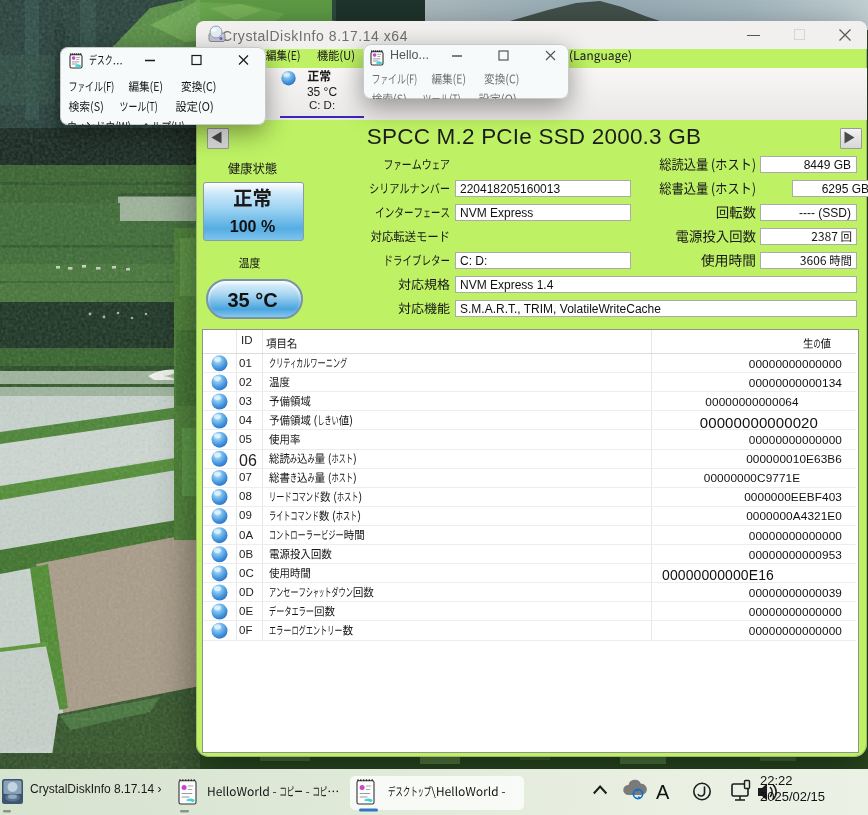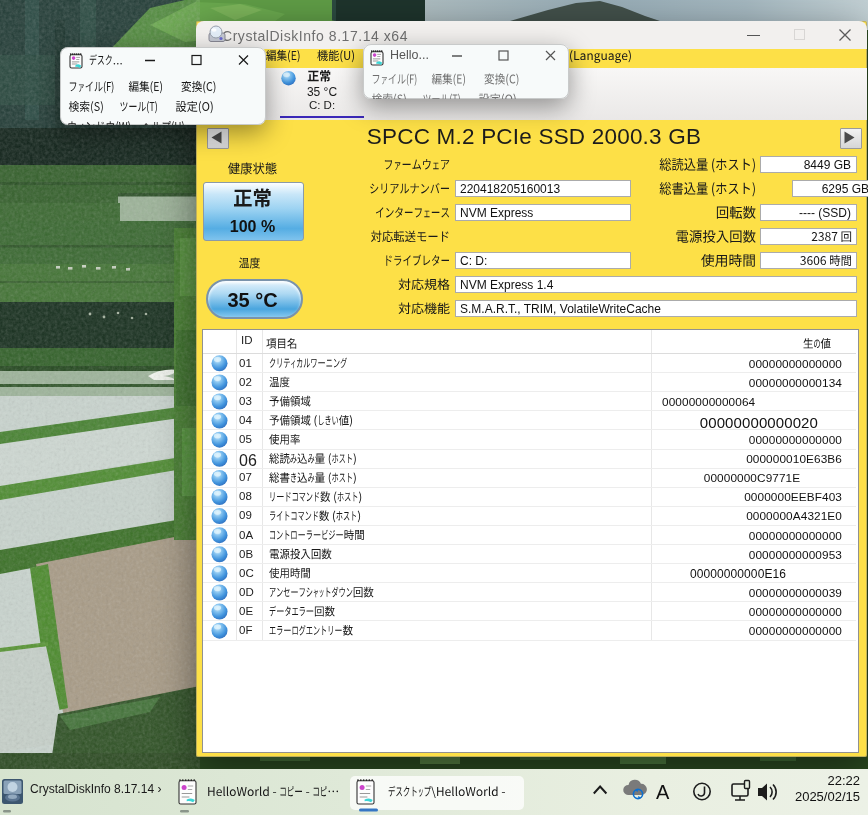--- a/index.html
+++ b/index.html
@@ -1,16 +1,16 @@
 <!DOCTYPE html>
 <html><head><meta charset="utf-8"><style>
 html,body{margin:0;padding:0}
 #page{position:relative;width:868px;height:815px;overflow:hidden;font-family:"Liberation Sans",sans-serif;background:#2b4a21}
 .abs{position:absolute}
-.mwin{background:#fde047;border-radius:2px;box-shadow:0 12px 40px rgba(0,0,0,0.45);outline:1px solid rgba(120,120,120,0.45);outline-offset:-1px}
+.mwin{background:#bef264;border-radius:13px;box-shadow:0 12px 40px rgba(0,0,0,0.45);outline:1px solid rgba(120,120,120,0.45);outline-offset:-1px}
 .arrbtn{width:20px;height:19.5px;background:linear-gradient(#f2f2f2,#d6d6d6);border:1px solid #9a9a9a;border-radius:1px}
 .hbox{background:linear-gradient(#fdfeff 0%,#c8e6f8 20%,#9dd3f2 45%,#55ade3 80%,#7fc3ed 100%);border:1px solid #8a9aa8;border-radius:3px}
 .tpill{background:linear-gradient(#e4f3fc 0%,#aed9f3 35%,#4aa5de 78%,#85c8ef 100%);border:2px solid #7a93ab;border-radius:20px;box-shadow:inset 0 2px 3px rgba(255,255,255,0.9)}
 .fbox{background:#fff;border:1px solid #ababab;font-size:12px;color:#111;line-height:16px;padding-left:4px;box-sizing:border-box;white-space:nowrap;overflow:hidden}
 .rv{text-align:right;padding-right:5px;padding-left:0}
 .tbl{background:#fff;border:1px solid #919191}
 .swin{background:#f7fafa;border-radius:8px;box-shadow:0 8px 26px rgba(0,0,0,0.4);overflow:hidden;outline:1px solid rgba(130,130,130,0.4);outline-offset:-1px}
 .tbar{background:linear-gradient(90deg,#d6e3cf 0%,#dfe9d8 40%,#e9efe1 75%,#ecf1e6 100%)}
 .actbtn{background:rgba(255,255,255,0.75);border-radius:5px}
 </style></head>
@@ -128,21 +128,21 @@
       <div class="abs" style="left:7px;top:332px;width:653px;height:1px;background:#dcdcdc"></div>
       <div class="abs" style="left:45px;top:312.5px;font-size:11.5px;color:#222">ID</div>
       <div class="abs" style="left:7px;top:351.1px;width:653px;height:1px;background:#ededed"></div>
       <div class="abs" style="left:43px;top:335.6px;font-size:11.5px;color:#222">01</div>
       <div class="abs" style="left:466px;top:335.6px;width:180px;text-align:right;font-size:11.8px;color:#111;letter-spacing:0.1px">00000000000000</div>
       <div class="abs" style="left:7px;top:370.2px;width:653px;height:1px;background:#ededed"></div>
       <div class="abs" style="left:43px;top:354.7px;font-size:11.5px;color:#222">02</div>
       <div class="abs" style="left:466px;top:354.7px;width:180px;text-align:right;font-size:11.8px;color:#111;letter-spacing:0.1px">00000000000134</div>
       <div class="abs" style="left:7px;top:389.3px;width:653px;height:1px;background:#ededed"></div>
       <div class="abs" style="left:43px;top:373.8px;font-size:11.5px;color:#222">03</div>
-      <div class="abs" style="left:466px;top:373.8px;width:180px;text-align:left;font-size:11.8px;color:#111;letter-spacing:0.1px">00000000000064</div>
+      <div class="abs" style="left:466px;top:373.8px;width:180px;text-align:center;font-size:11.8px;color:#111;letter-spacing:0.1px">00000000000064</div>
       <div class="abs" style="left:7px;top:408.4px;width:653px;height:1px;background:#ededed"></div>
       <div class="abs" style="left:43px;top:392.9px;font-size:11.5px;color:#222">04</div>
       <div class="abs" style="left:442px;top:392.9px;width:180px;text-align:right;font-size:15px;color:#111;letter-spacing:0.1px">00000000000020</div>
       <div class="abs" style="left:7px;top:427.5px;width:653px;height:1px;background:#ededed"></div>
       <div class="abs" style="left:43px;top:412.0px;font-size:11.5px;color:#222">05</div>
       <div class="abs" style="left:466px;top:412.0px;width:180px;text-align:right;font-size:11.8px;color:#111;letter-spacing:0.1px">00000000000000</div>
       <div class="abs" style="left:7px;top:446.6px;width:653px;height:1px;background:#ededed"></div>
       <div class="abs" style="left:43px;top:431.1px;font-size:16px;color:#222">06</div>
       <div class="abs" style="left:466px;top:431.1px;width:180px;text-align:right;font-size:11.8px;color:#111;letter-spacing:0.1px">000000010E63B6</div>
       <div class="abs" style="left:7px;top:465.7px;width:653px;height:1px;background:#ededed"></div>
@@ -155,21 +155,21 @@
       <div class="abs" style="left:43px;top:488.4px;font-size:11.5px;color:#222">09</div>
       <div class="abs" style="left:466px;top:488.4px;width:180px;text-align:right;font-size:11.8px;color:#111;letter-spacing:0.1px">0000000A4321E0</div>
       <div class="abs" style="left:7px;top:523.0px;width:653px;height:1px;background:#ededed"></div>
       <div class="abs" style="left:43px;top:507.5px;font-size:11.5px;color:#222">0A</div>
       <div class="abs" style="left:466px;top:507.5px;width:180px;text-align:right;font-size:11.8px;color:#111;letter-spacing:0.1px">00000000000000</div>
       <div class="abs" style="left:7px;top:542.1px;width:653px;height:1px;background:#ededed"></div>
       <div class="abs" style="left:43px;top:526.6px;font-size:11.5px;color:#222">0B</div>
       <div class="abs" style="left:466px;top:526.6px;width:180px;text-align:right;font-size:11.8px;color:#111;letter-spacing:0.1px">00000000000953</div>
       <div class="abs" style="left:7px;top:561.2px;width:653px;height:1px;background:#ededed"></div>
       <div class="abs" style="left:43px;top:545.7px;font-size:11.5px;color:#222">0C</div>
-      <div class="abs" style="left:452px;top:545.7px;width:180px;text-align:center;font-size:12px;color:#111;letter-spacing:0.1px">00000000000E16</div>
+      <div class="abs" style="left:466px;top:545.7px;width:180px;text-align:left;font-size:14px;color:#111;letter-spacing:0.1px">00000000000E16</div>
       <div class="abs" style="left:7px;top:580.3px;width:653px;height:1px;background:#ededed"></div>
       <div class="abs" style="left:43px;top:564.8px;font-size:11.5px;color:#222">0D</div>
       <div class="abs" style="left:466px;top:564.8px;width:180px;text-align:right;font-size:11.8px;color:#111;letter-spacing:0.1px">00000000000039</div>
       <div class="abs" style="left:7px;top:599.4px;width:653px;height:1px;background:#ededed"></div>
       <div class="abs" style="left:43px;top:583.9px;font-size:11.5px;color:#222">0E</div>
       <div class="abs" style="left:466px;top:583.9px;width:180px;text-align:right;font-size:11.8px;color:#111;letter-spacing:0.1px">00000000000000</div>
       <div class="abs" style="left:7px;top:618.5px;width:653px;height:1px;background:#ededed"></div>
       <div class="abs" style="left:43px;top:603.0px;font-size:11.5px;color:#222">0F</div>
       <div class="abs" style="left:466px;top:603.0px;width:180px;text-align:right;font-size:11.8px;color:#111;letter-spacing:0.1px">00000000000000</div>
       <svg class="abs" style="left:0;top:0;pointer-events:none" width="676" height="736" viewBox="0 0 676 736">
@@ -367,14 +367,14 @@
         <text x="656" y="30" font-family="Liberation Sans" font-size="20" fill="#111">A</text>
         <circle cx="702" cy="22.5" r="8.2" fill="none" stroke="#1c1c1c" stroke-width="1.6"></circle>
         <path d="M704.5 17.5 v6.5 a3.4 3.4 0 0 1 -6.5 1" stroke="#1c1c1c" stroke-width="1.6" fill="none"></path>
         <rect x="732" y="15" width="16" height="12" rx="1.5" fill="none" stroke="#1c1c1c" stroke-width="1.6"></rect>
         <path d="M740 27 v4 M735 31 h10" stroke="#1c1c1c" stroke-width="1.5"></path>
         <rect x="744.5" y="11.5" width="5" height="8" rx="1" fill="#e8efe0" stroke="#1c1c1c" stroke-width="1.4"></rect>
         <path d="M758 19 h4 l5 -4.5 v17 l-5 -4.5 h-4 z" fill="#1c1c1c"></path>
         <path d="M770 18 a7 7 0 0 1 0 10 M773 15.5 a10.5 10.5 0 0 1 0 15" stroke="#1c1c1c" stroke-width="1.6" fill="none"></path>
       </svg>
       <div class="abs" style="left:30px;top:13px;font-size:12px;color:#1a1a1a">CrystalDiskInfo 8.17.14 ›</div>
-      <div class="abs" style="left:760px;top:4px;width:100px;text-align:right;font-size:13px;color:#111;line-height:16px">22:22<br>2025/02/15</div>
+      <div class="abs" style="left:760px;top:4px;width:100px;font-size:13px;color:#111;line-height:16px">22:22<br>2025/02/15</div>
     </div>
 </div>
 </body></html>

